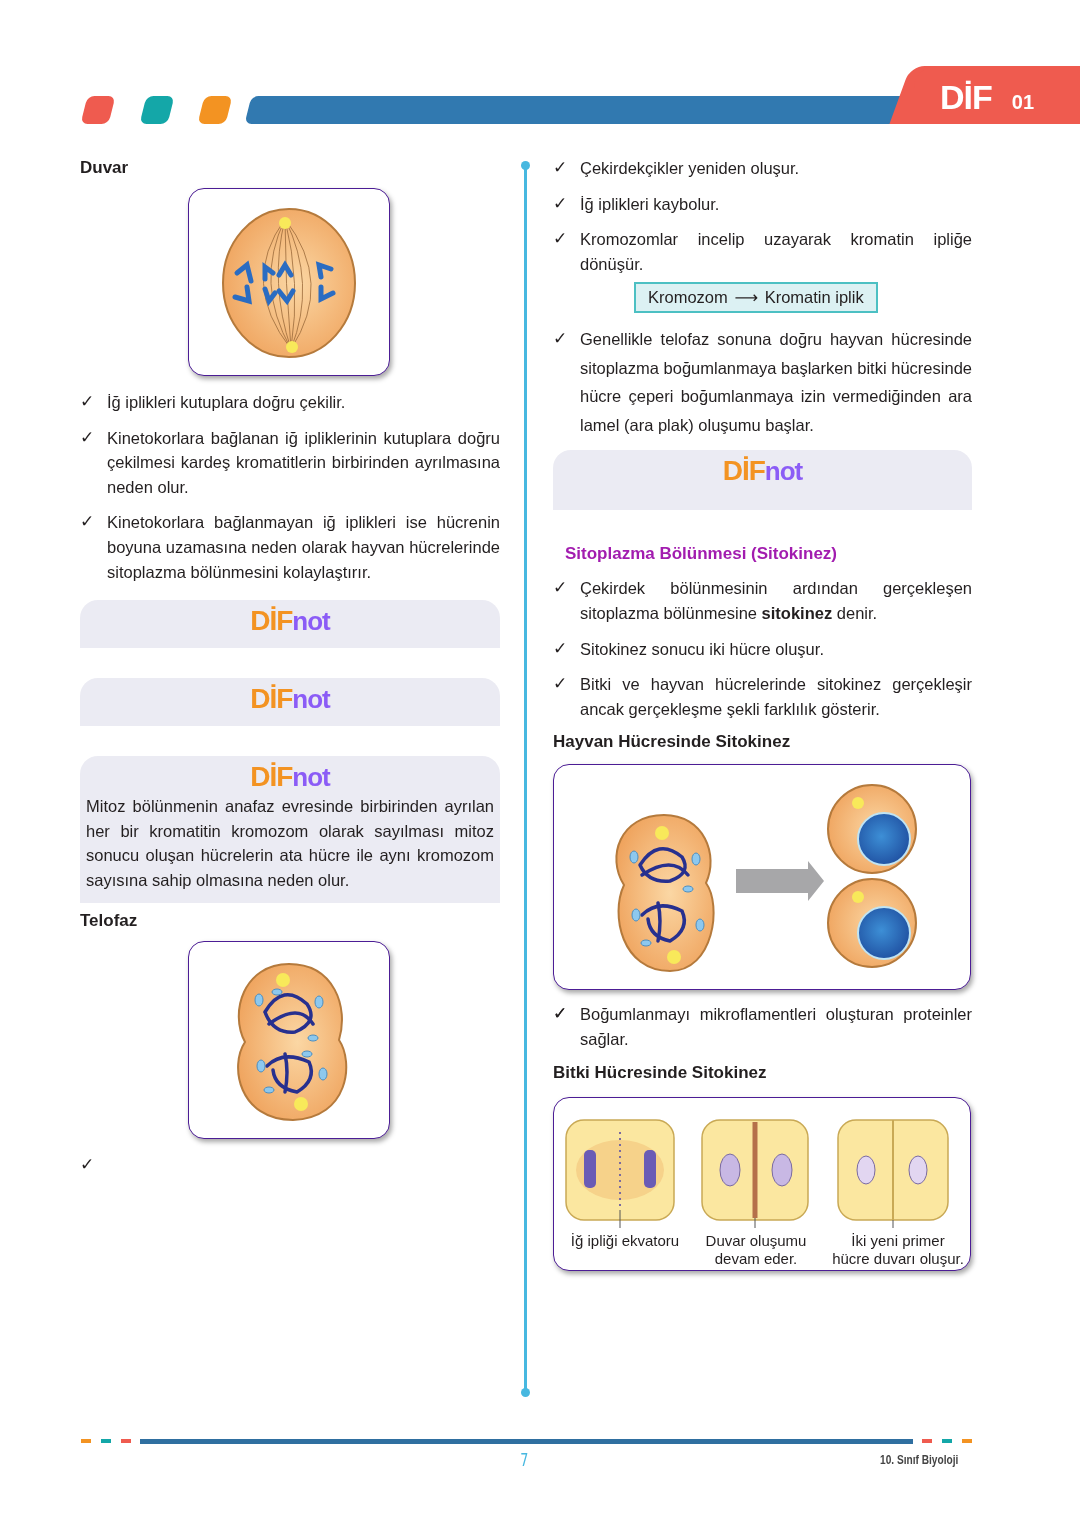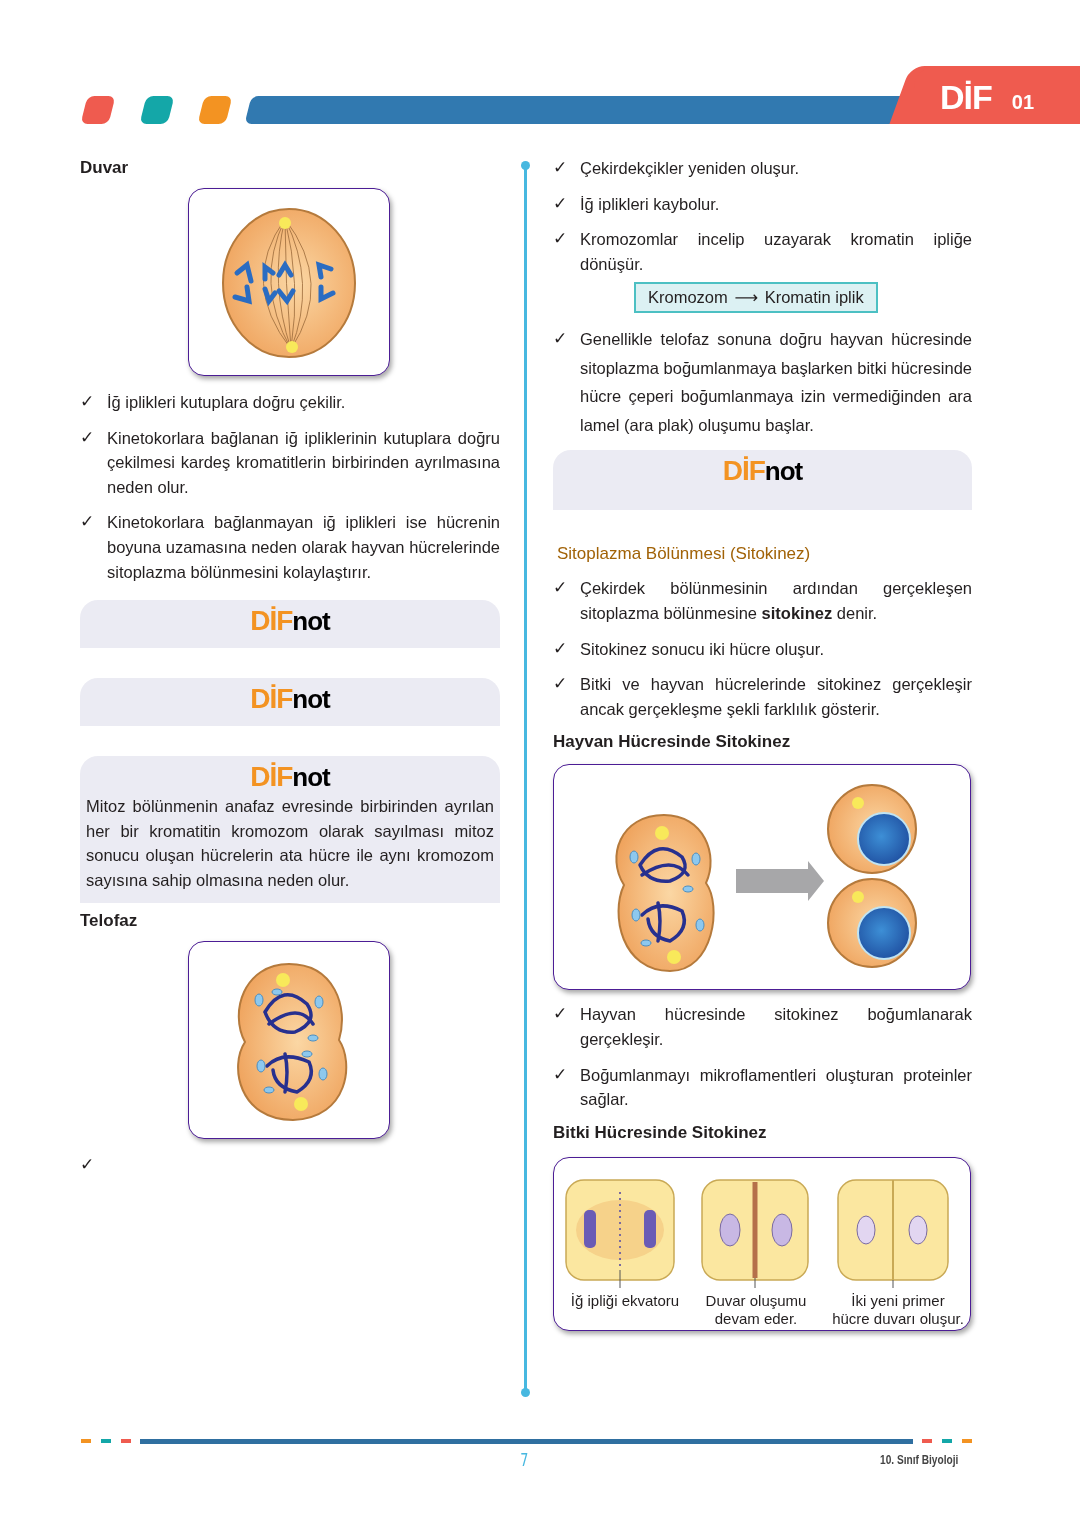--- a/index.html
+++ b/index.html
@@ -19,35 +19,35 @@
   .hdr-tab-text .num { font-size: 20px; letter-spacing: 0; margin-left: 20px; }
 
   
   .col-left { position: absolute; left: 80px; top: 150px; width: 420px; }
   .col-right { position: absolute; left: 553px; top: 150px; width: 419px; }
 
   .divider { position: absolute; left: 524px; top: 165px; width: 3px; height: 1228px; background: #47b8e0; }
   .divider-dot { position: absolute; width: 9px; height: 9px; border-radius: 50%; background: #47b8e0; left: 521px; }
 
   .heading { font-weight: 700; font-size: 17px; margin: 0; }
-  .pink-heading { font-weight: 400; font-size: 17px; color: #a16207; margin: 4px; }
+  .pink-heading { font-weight: 700; font-size: 17px; color: #a21caf; margin: 12px; }
 
   .fig-box { background: #fff; border-radius: 16px; box-shadow: 2px 3px 5px rgba(0,0,0,0.35);
              border: 1px solid #4c1d95; position: relative; }
 
   ul.checks { list-style: none; margin: 0; padding: 0; }
   ul.checks li { position: relative; padding-left: 27px; font-size: 16.5px; line-height: 24.6px;
                  text-align: justify; margin-bottom: 11px; }
   ul.checks li .tick { position: absolute; left: 0; top: 0; font-size: 17px; }
   ul.checks.spaced li { line-height: 28.5px; }
 
   .difnot { background: #ebebf3; border-radius: 18px 18px 0 0; padding: 4px 6px 10px 6px; }
   .difnot .logo { text-align: center; font-weight: 700; font-size: 28px; line-height: 34px; letter-spacing: -1px; }
   .difnot .logo .dif { color: #f39322; }
-  .difnot .logo .not { color: #000000; font-size: 26px; }
+  .difnot .logo .not { color: #8b5cf6; font-size: 26px; }
   .difnot p { margin: 0; font-size: 16.5px; line-height: 24.6px; text-align: justify; }
 
   .formula { border: 2px solid #4cc0c3; background: #dcf1f3; display: inline-block; padding: 4px 12px;
              font-size: 16.5px; }
 
   .caption { font-size: 15px; text-align: center; line-height: 18px; position: absolute; }
 
   
   .ft-dash { position: absolute; top: 1439px; width: 10px; height: 4px; }
   .ft-bar { position: absolute; left: 140px; top: 1439px; width: 773px; height: 5px; background: #2f6fa0; }
@@ -228,21 +228,21 @@
       <circle cx="318" cy="64" r="44" fill="url(#cg3)" stroke="#b57a3c" stroke-width="2"></circle>
       <circle cx="330" cy="74" r="26" fill="url(#nuc)" stroke="#bfe4f4" stroke-width="2"></circle>
       <circle cx="304" cy="38" r="6" fill="#f8e95a"></circle>
       <circle cx="318" cy="158" r="44" fill="url(#cg3)" stroke="#b57a3c" stroke-width="2"></circle>
       <circle cx="330" cy="168" r="26" fill="url(#nuc)" stroke="#bfe4f4" stroke-width="2"></circle>
       <circle cx="304" cy="132" r="6" fill="#f8e95a"></circle>
     </svg>
   </div>
 
   <ul class="checks" style="margin-top:12px;">
-    <li><span class="tick">✓</span><span>Hayvan hücresinde sitokinez boğumlanarak gerçekleşir.</span></li>
+    <li><span class="tick">✓</span></li>
     <li><span class="tick">✓</span><span>Boğumlanmayı mikroflamentleri oluşturan proteinler sağlar.</span></li>
   </ul>
 
   <h3 class="heading" style="margin-top:0;">Bitki Hücresinde Sitokinez</h3>
 
   <div class="fig-box" style="margin-top:14px;width:416px;height:172px;">
     <svg width="416" height="172" viewBox="0 0 416 172" style="position:absolute;left:0;top:0;">
       <g stroke="#c9a955" stroke-width="1.5">
         <rect x="12" y="22" width="108" height="100" rx="18" fill="#fbe7a0"></rect>
         <ellipse cx="66" cy="72" rx="44" ry="30" fill="#f6d28a" stroke="none"></ellipse>

